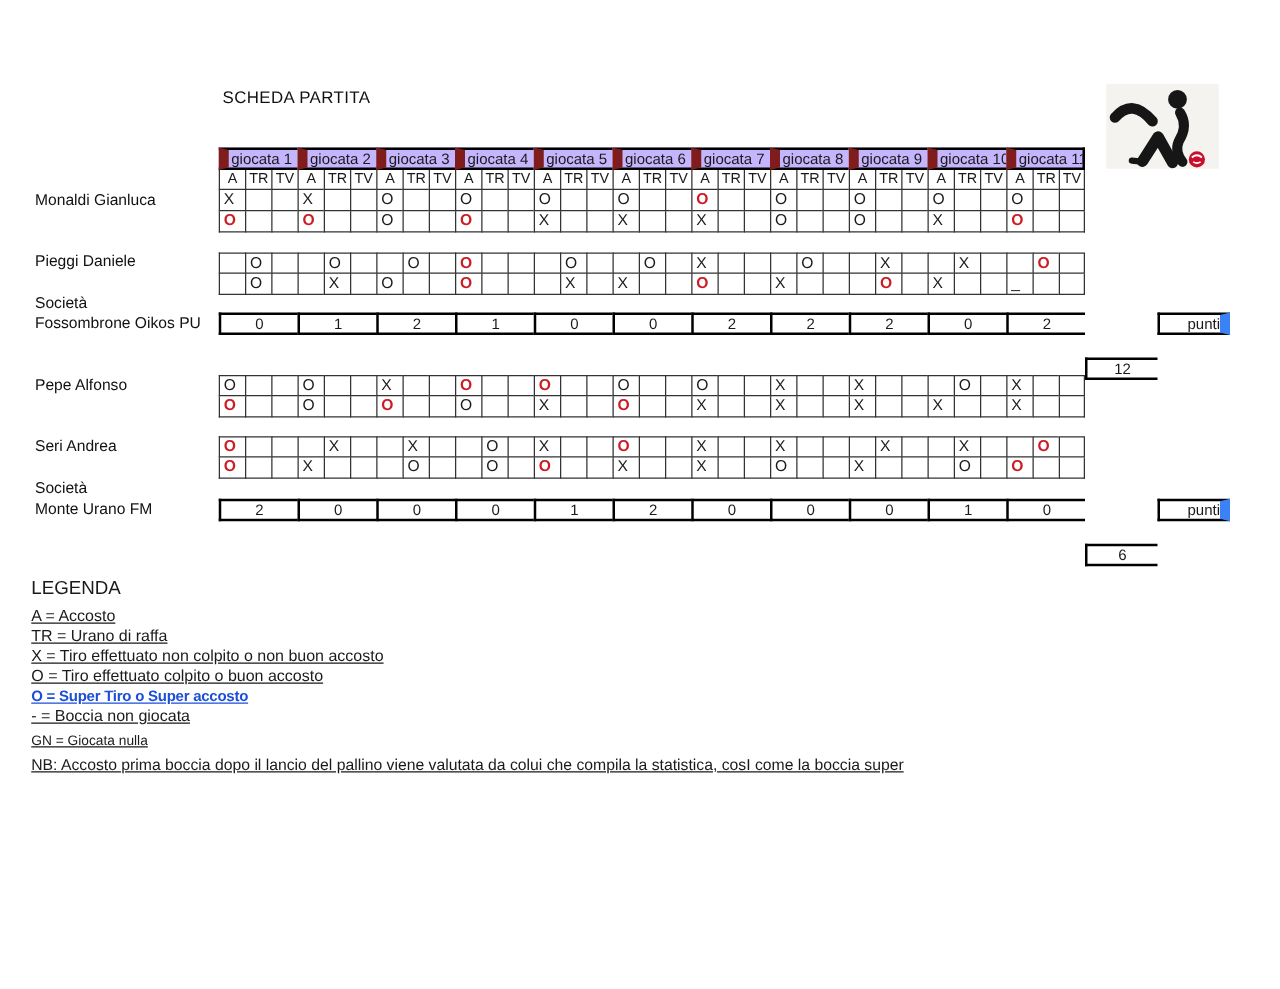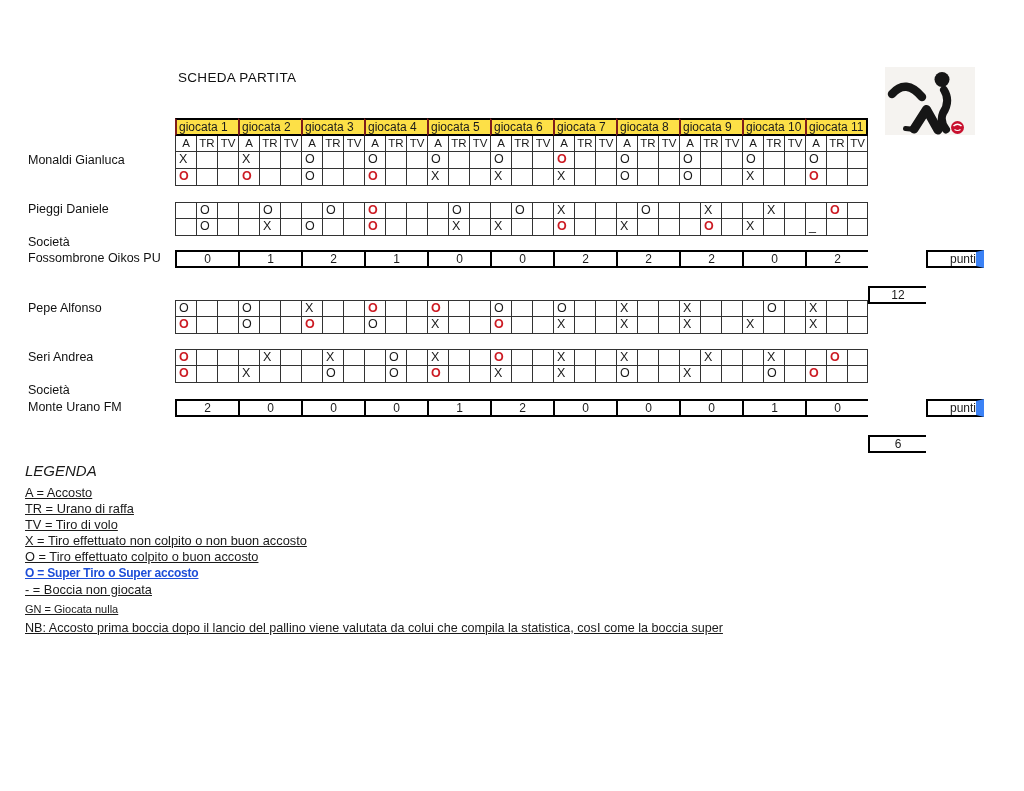--- a/index.html
+++ b/index.html
@@ -5,22 +5,22 @@
   html,body{margin:0;padding:0;}
   body{width:1024px;height:791px;background:#ffffff;position:relative;
        font-family:"Liberation Sans",sans-serif;color:#1a1a1a;overflow:hidden;}
   .abs{position:absolute;}
   #page-title{left:178px;top:70px;font-size:13.5px;letter-spacing:.3px;color:#111;}
   .pname{left:28px;font-size:12.5px;color:#111;white-space:nowrap;}
 
   
   .ghrow{display:flex;}
   .gcell{box-sizing:border-box;width:63px;height:18px;border-top:2px solid #000;
-         border-bottom:2px solid #000;border-left:2px solid #7f1d1d;font-size:12px;
-         line-height:15px;padding-left:2px;white-space:nowrap;overflow:hidden;background:#fde047;}
+         border-bottom:2px solid #000;border-left:8px solid #7f1d1d;font-size:12px;
+         line-height:15px;padding-left:2px;white-space:nowrap;overflow:hidden;background:#c4b5fd;}
   .gcell:last-child{border-right:2px solid #000;}
   .shrow{display:flex;}
   .scell{box-sizing:border-box;width:21px;height:16px;border-left:1px solid #333;
          border-bottom:1px solid #333;text-align:center;font-size:11.5px;line-height:15px;}
   .shrow .scell:last-child{border-right:1px solid #333;}
 
   
   .mrow{display:flex;}
   .mcell{box-sizing:border-box;width:21px;height:17px;border-left:1px solid #333;
          border-bottom:1px solid #333;font-size:12.5px;line-height:15px;padding-left:3px;}
@@ -30,21 +30,21 @@
 
   
   .scorerow{display:flex;}
   .sc{box-sizing:border-box;height:18px;border-top:2px solid #000;border-bottom:2px solid #000;
       border-left:2px solid #000;width:63px;text-align:center;font-size:12px;line-height:15px;}
   .sc.total{width:58px;margin-top:36px;}
   .sc.punti{width:58px;border-right:8px solid #3b82f6;text-align:right;}
 
   
   #legend{left:25px;top:462px;width:760px;}
-  .leg-title{font-size:15px;margin-bottom:6px;font-style:italic;}
+  .leg-title{font-size:15px;margin-bottom:6px;}
   .leg-line{font-size:12.8px;line-height:16.1px;text-decoration:underline;}
   .leg-line.redline{color:#1d4ed8;font-weight:700;font-size:12px;letter-spacing:-.2px;}
   .leg-line.smallline{font-size:11px;margin-top:3px;line-height:17px;}
   .leg-line.nbline{font-size:12.6px;margin-top:2px;}
 
   
   #logo-box{left:885px;top:67px;width:90px;height:68px;background:#f5f3f0;}
 </style>
 </head>
 <body>
@@ -441,20 +441,19 @@
       <div class="sc">0</div>
       <div class="sc total">6</div>
       <div class="sc punti">punti</div>
     </div>
   </div>
 
 <div class="abs" id="legend">
   <div class="leg-title">LEGENDA</div>
   <div class="leg-line">A = Accosto</div>
   <div class="leg-line">TR = Urano di raffa</div>
-  <div class="leg-line">TV = Tiro di volo</div>
   <div class="leg-line">X = Tiro effettuato non colpito o non buon accosto</div>
   <div class="leg-line">O = Tiro effettuato colpito o buon accosto</div>
   <div class="leg-line redline">O = Super Tiro o Super accosto</div>
   <div class="leg-line">- = Boccia non giocata</div>
   <div class="leg-line smallline">GN = Giocata nulla</div>
   <div class="leg-line nbline">NB: Accosto prima boccia dopo il lancio del pallino viene valutata da colui che compila la statistica, cosI come la boccia super</div>
 </div>
 
 </body></html>

